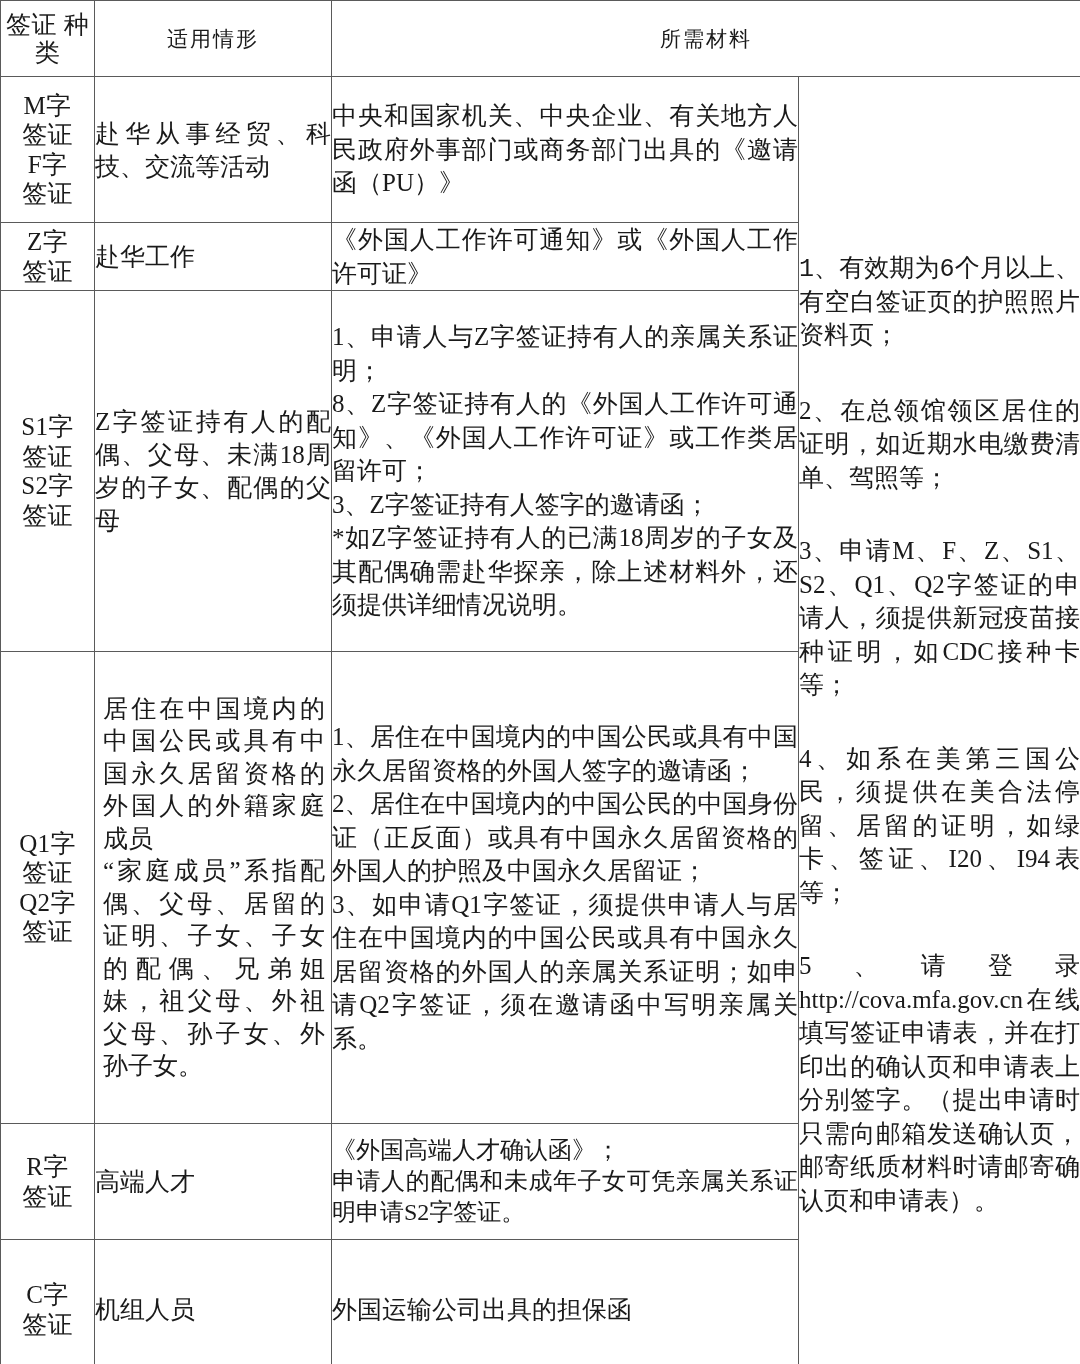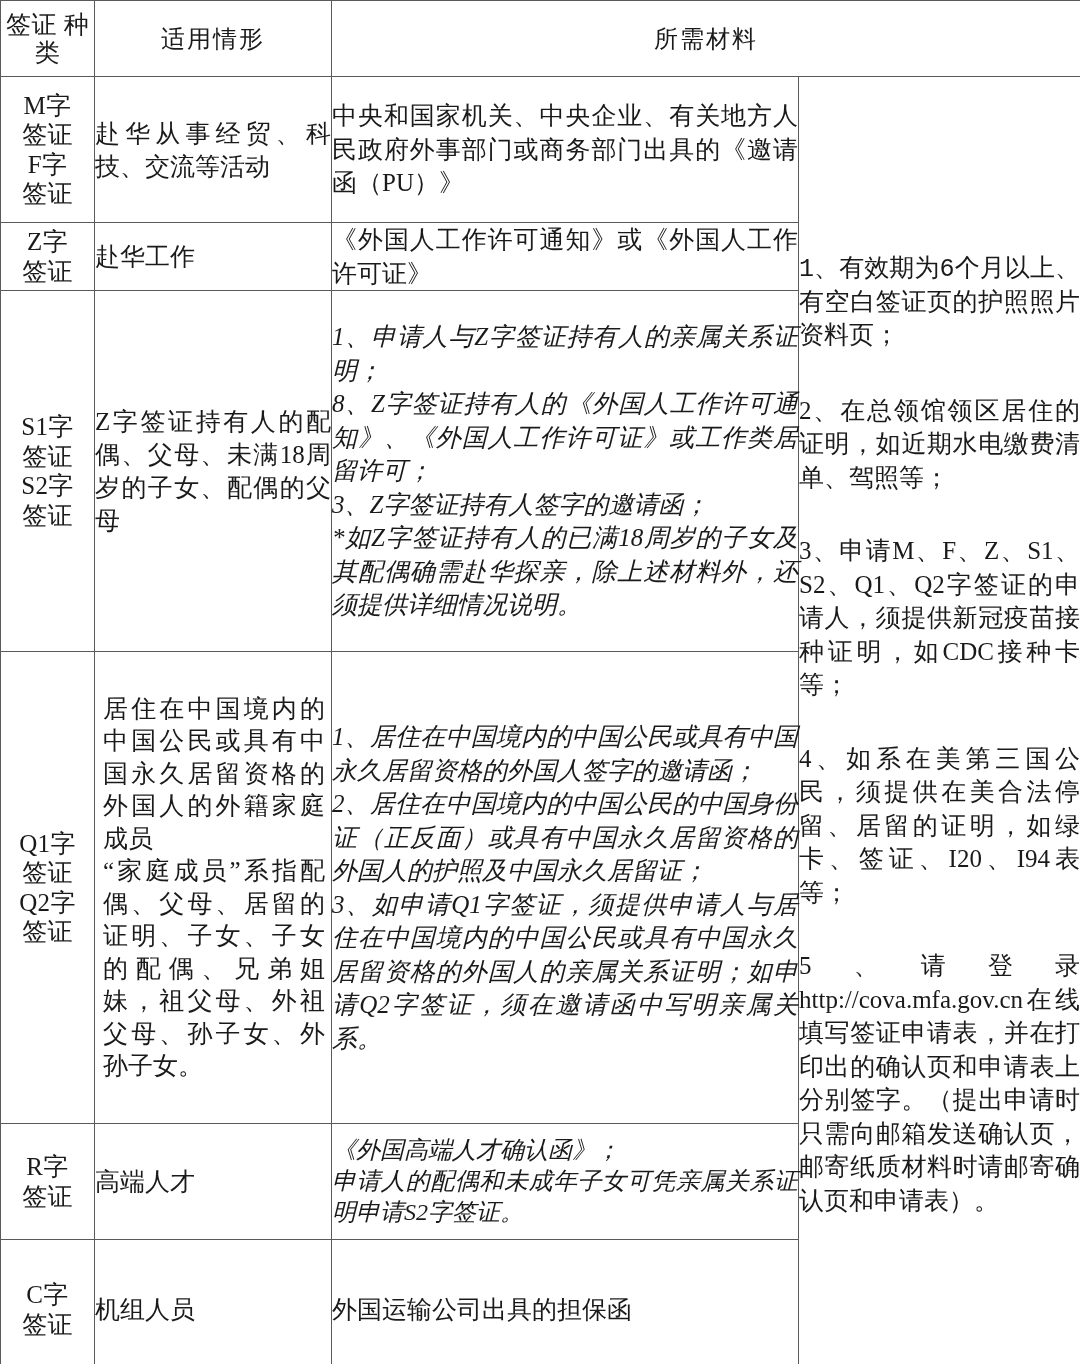--- a/index.html
+++ b/index.html
@@ -34,21 +34,21 @@
   
   .hdr-kind {
     text-align: center;
     font-size: 25px;
     line-height: 1.12;
     letter-spacing: 0.5px;
     padding: 4px 2px;
   }
   .hdr-center {
     text-align: center;
-    font-size: 24px;
+    font-size: 21px;
     letter-spacing: 2px;
     padding: 4px 2px;
   }
 
   
   .kind-cell {
     text-align: center;
     font-size: 25px;
     line-height: 1.18;
     letter-spacing: 0.3px;
@@ -72,21 +72,21 @@
   .case-cell p { margin: 0; }
 
   
   .mat-cell {
     font-size: 25px;
     line-height: 1.34;
     padding: 5px 9px 5px 10px;
     text-align: justify;
     text-justify: inter-ideograph;
   }
-  .mat-cell p { margin: 0; font-style: italic; }
+  .mat-cell p { margin: 0; }
   .mat-cell.tight { line-height: 1.30; font-size: 24px; }
 
   
   .common-cell {
     font-size: 25px;
     line-height: 1.34;
     padding: 6px 8px 6px 10px;
     vertical-align: top;
     text-align: justify;
     text-justify: inter-ideograph;

